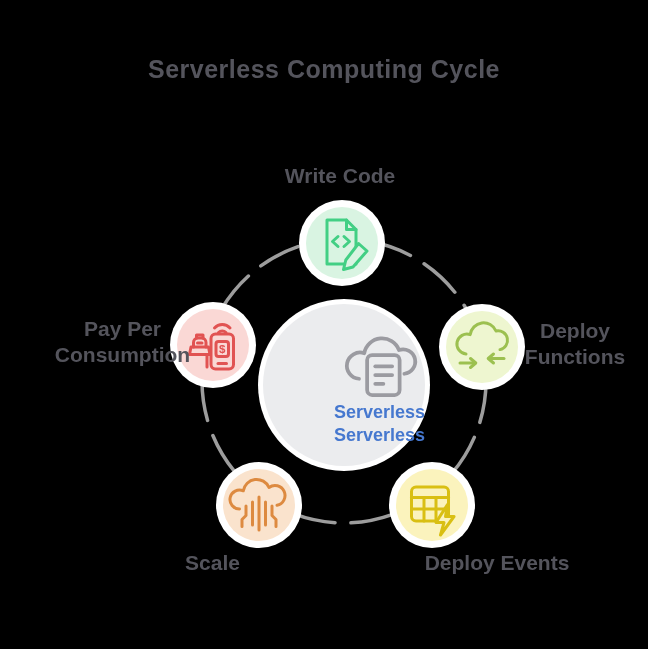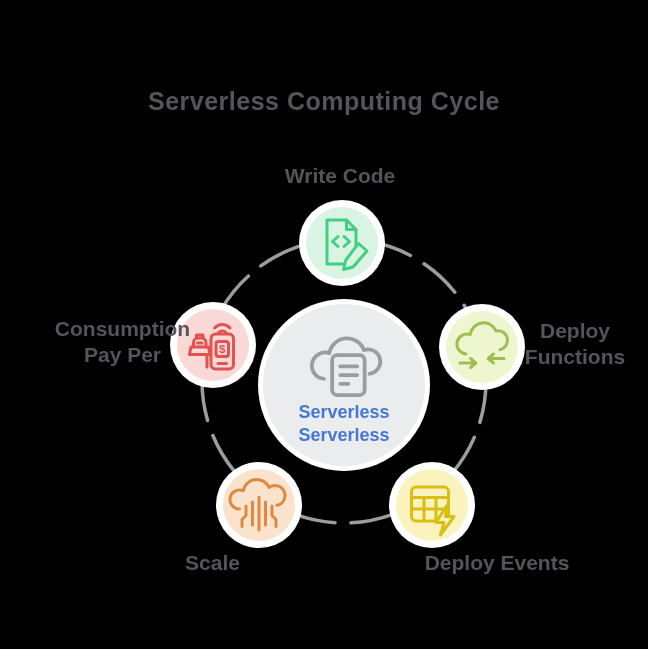--- a/index.html
+++ b/index.html
@@ -2,21 +2,21 @@
 <html><head>
 <meta charset="utf-8">
 <style>
   html,body{margin:0;padding:0;background:#000;}
   .stage{
     position:relative;width:648px;height:649px;background:#000;overflow:hidden;
     font-family:"Liberation Sans", sans-serif;
   }
   .title{
     position:absolute;left:0;top:55px;width:648px;text-align:center;
-    font-size:25px;font-weight:700;color:#54545c;letter-spacing:.5px;margin-top:32px;
+    font-size:25px;font-weight:700;color:#54545c;letter-spacing:.5px;
   }
   .ring-svg{position:absolute;left:0;top:0;}
   .node{position:absolute;width:86px;height:86px;}
   .node svg{display:block;}
   .node-top{left:299px;top:200px;}
   .node-right{left:439px;top:304px;}
   .node-br{left:389px;top:462px;}
   .node-bl{left:216px;top:462px;}
   .node-left{left:170px;top:302px;}
   .node-label{
@@ -28,21 +28,21 @@
   .label-right{left:500px;top:318px;width:150px;}
   .label-br{left:397px;top:550px;width:200px;}
   .label-bl{left:115px;top:550px;width:195px;}
   .label-left{left:35px;top:316px;width:175px;}
   .center-node{
     position:absolute;left:258px;top:299px;width:172px;height:172px;border-radius:50%;
     background:#ffffff;display:flex;align-items:center;justify-content:center;
   }
   .center-inner{
     width:162px;height:162px;border-radius:50%;background:#ebecee;
-    display:flex;flex-direction:column;align-items:center;justify-content:center;
+    display:flex;flex-direction:column;align-items:flex-end;justify-content:center;
   }
   .center-inner svg{display:block;margin-top:2px;}
   .center-label{
     text-align:center;font-size:18px;font-weight:700;color:#4678cf;line-height:23px;
     margin-top:-4px;
   }
   .center-label span{display:block;}
   .icon-g{fill:none;stroke-width:3;stroke-linecap:round;stroke-linejoin:round;}
   .dollar{font-weight:700;font-size:11.5px;font-family:"Liberation Sans",sans-serif;}
 </style>
@@ -141,22 +141,22 @@
         <path d="M41.5 23.5 a5.5 5.5 0 0 1 7.5 0"></path>
         <path d="M19.5 29 V26 H26 V29"></path>
         <path d="M16.5 38 V33.5 a4.5 4.5 0 0 1 4.5 -4.5 h3.5 a4.5 4.5 0 0 1 4.5 4.5 V38"></path>
         <path d="M14 38 H31.5 L33 45.5 H12.5 Z"></path>
         <path d="M20.5 34 H25"></path>
         <path d="M30 45.5 V58"></path>
       </g>
     </svg>
   </div>
   <div class="node-label label-left">
+    <span>Pay Per</span>
     <span>Consumption</span>
-    <span>Pay Per</span>
   </div>
 
   <div class="center-node">
     <div class="center-inner">
       <svg width="92" height="80" viewBox="0 0 72 64">
         <g class="icon-g" stroke="#9b9ba1">
           <path d="M20 43 a10.5 10.5 0 1 1 4.2-20.4 A14.5 14.5 0 0 1 52 20 a9.8 9.8 0 1 1 4.3 19"></path>
           <rect x="26.5" y="24" width="26" height="32" rx="4" fill="#ebecee"></rect>
           <path d="M33 33 H46.5"></path>
           <path d="M33 40 H46.5"></path>

